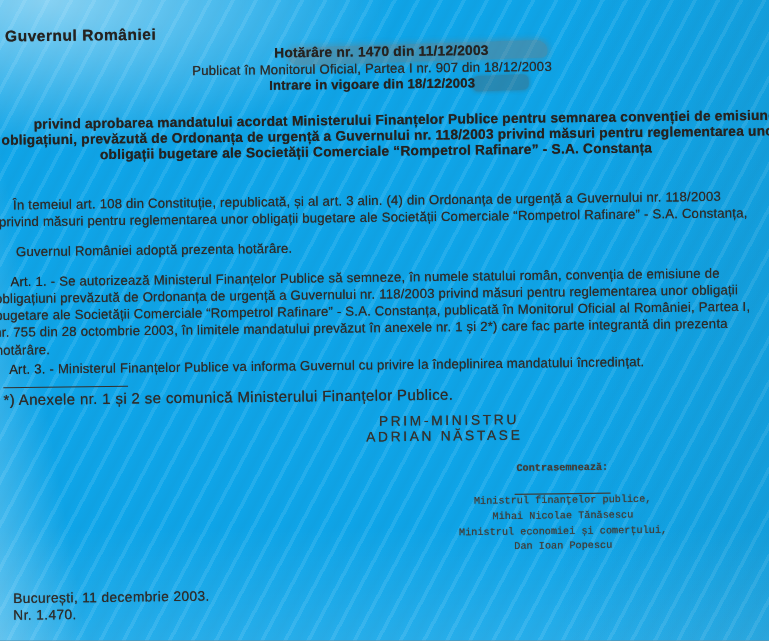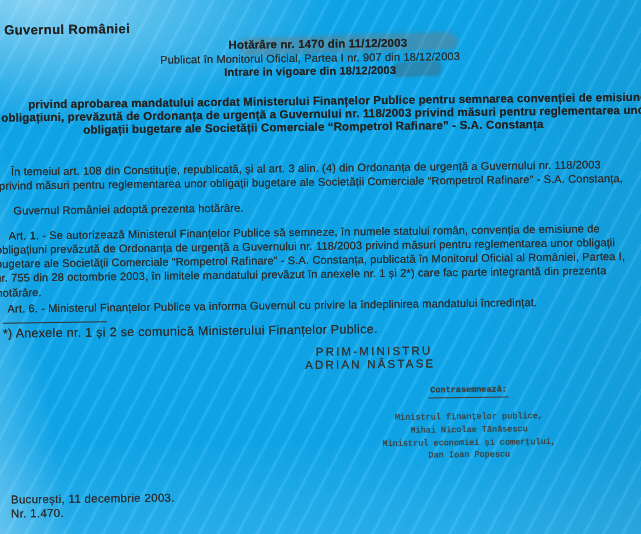--- a/index.html
+++ b/index.html
@@ -52,21 +52,21 @@
   .center-line{width:630px;text-align:center;}
   .fn-rule{position:absolute;left:2px;top:319px;width:104px;border-top:1.6px solid #33302d;}
   .fn{font-size:12.5px;letter-spacing:.3px;}
   .pm{width:240px;text-align:center;font-size:11.5px;letter-spacing:2.2px;color:#35332f;}
   .mono{
     font-family:"Liberation Mono","DejaVu Sans Mono",monospace;
     font-size:8.5px;line-height:11px;color:#403d39;
     width:230px;text-align:center;letter-spacing:0;
     text-shadow:0 0 0.8px rgba(64,61,57,.8);
   }
-  .cs-head{display:inline-block;border-bottom:1.4px solid #403d39;padding:0 2px 1px 2px;font-weight:bold;}
+  .cs-head{display:inline-block;border-bottom:1.4px solid #403d39;padding:0 2px 15px 2px;font-weight:bold;}
   .addr{font-size:11.5px;letter-spacing:.3px;}
 </style>
 </head>
 <body>
 
 <div id="photo">
   <div id="content">
 
     <div class="line org" style="left:7px;top:20px;">Guvernul României</div>
 
@@ -84,21 +84,21 @@
     <div class="line" style="left:12px;top:162px;">În temeiul art. 108 din Constituție, republicată, și al art. 3 alin. (4) din Ordonanța de urgență a Guvernului nr. 118/2003</div>
     <div class="line" style="left:0;top:176px;">privind măsuri pentru reglementarea unor obligații bugetare ale Societății Comerciale “Rompetrol Rafinare” - S.A. Constanța,</div>
     <div class="line" style="left:14px;top:201px;">Guvernul României adoptă prezenta hotărâre.</div>
 
     <div class="line" style="left:9px;top:226px;"><b class="b">Art. 1.</b><span> - Se autorizează Ministerul Finanțelor Publice să semneze, în numele statului român, convenția de emisiune de</span></div>
     <div class="line" style="left:-4px;top:240px;">obligațiuni prevăzută de Ordonanța de urgență a Guvernului nr. 118/2003 privind măsuri pentru reglementarea unor obligații</div>
     <div class="line" style="left:-4px;top:254px;">bugetare ale Societății Comerciale “Rompetrol Rafinare” - S.A. Constanța, publicată în Monitorul Oficial al României, Partea I,</div>
     <div class="line" style="left:-5px;top:268px;">nr. 755 din 28 octombrie 2003, în limitele mandatului prevăzut în anexele nr. 1 și 2*) care fac parte integrantă din prezenta</div>
     <div class="line" style="left:-4px;top:283px;">hotărâre.</div>
 
-    <div class="line" style="left:7px;top:299px;"><b class="b">Art. 6.</b><span> - Ministerul Finanțelor Publice va informa Guvernul cu privire la îndeplinirea mandatului încredințat.</span></div>
+    <div class="line" style="left:7px;top:299px;"><b class="b">Art. 3.</b><span> - Ministerul Finanțelor Publice va informa Guvernul cu privire la îndeplinirea mandatului încredințat.</span></div>
 
     <div class="fn-rule"></div>
     <div class="line fn" style="left:2px;top:324px;">*) Anexele nr. 1 și 2 se comunică Ministerului Finanțelor Publice.</div>
 
     <div class="line pm" style="left:253px;top:346px;">PRIM-MINISTRU</div>
     <div class="line pm" style="left:249px;top:359px;">ADRIAN NĂSTASE</div>
 
     <div class="line mono" style="left:352px;top:387px;"><span class="cs-head">Contrasemnează:</span></div>
     <div class="line mono" style="left:352px;top:414px;">Ministrul finanțelor publice,</div>
     <div class="line mono" style="left:352px;top:427px;">Mihai Nicolae Tănăsescu</div>

